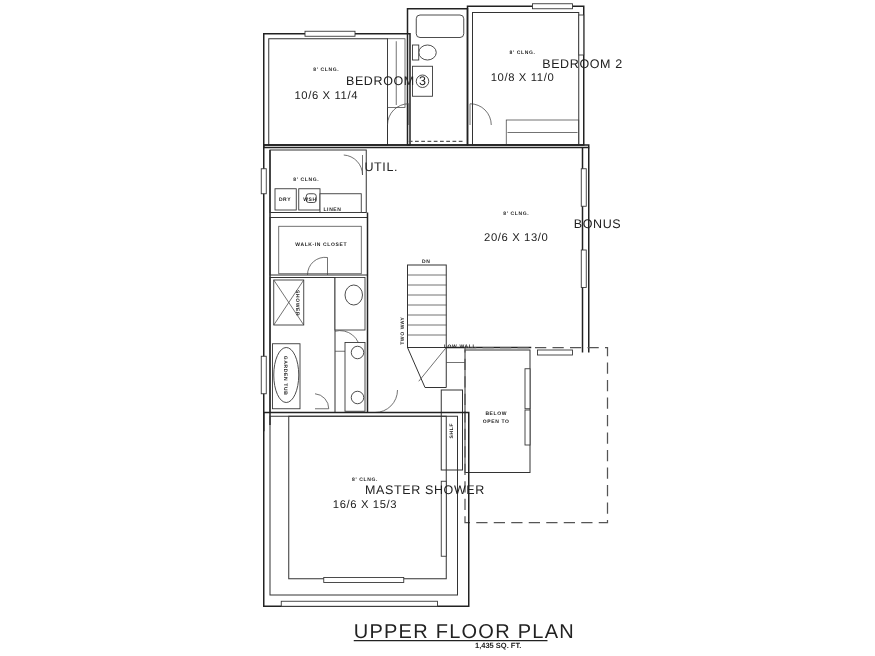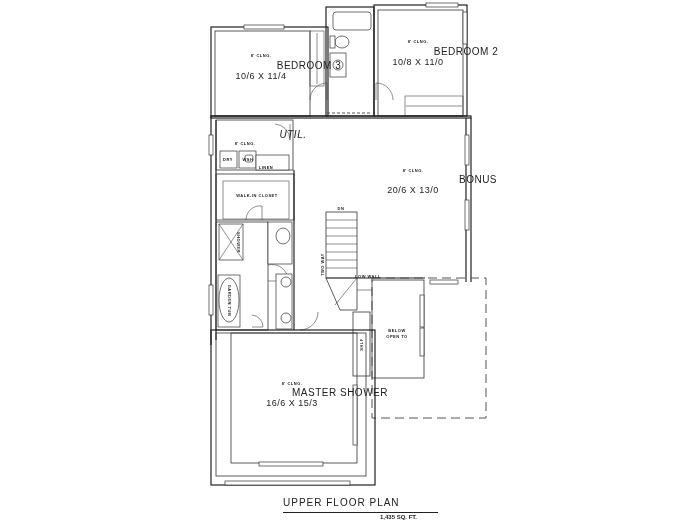--- a/index.html
+++ b/index.html
@@ -11,21 +11,21 @@
     .dash { fill: none; stroke: #555; stroke-width: 1; stroke-dasharray: 9 5; }
     .win { fill: #fff; stroke: #333; stroke-width: 0.7; }
     .fix { fill: #fff; stroke: #333; stroke-width: 0.7; }
     .lbl { position: absolute; color: #222; white-space: nowrap; text-align: center; transform: translateX(-50%); letter-spacing: 0.5px; }
     .room-name { font-size: 10px; line-height: 10px; margin-left: 48px; }
     .room-dim { font-size: 9px; line-height: 10px; }
     .ceil { font-size: 4px; line-height: 5px; font-weight: bold; }
     .tiny { font-size: 4px; font-weight: bold; line-height: 5px; }
     .vert { transform: translateX(-50%) rotate(-90deg); }
     .vert90 { transform: translateX(-50%) rotate(90deg); }
-    #title { position: absolute; left: 283px; top: 497px; font-size: 10px; letter-spacing: 1px; color: #222; }
+    #title { position: absolute; left: 283px; top: 497px; font-size: 16px; letter-spacing: 1px; color: #222; }
     #title-line { position: absolute; left: 283px; top: 512px; width: 155px; border-top: 1px solid #222; }
     #sqft { position: absolute; left: 380px; top: 514px; font-size: 6px; font-weight: bold; color: #222; }
   </style>
 </head>
 <body>
 
 <svg id="plan" viewBox="0 0 700 525" xmlns="http://www.w3.org/2000/svg">
 
   <g>
     <rect class="wall" x="211" y="27" width="117" height="89"></rect>
@@ -139,21 +139,21 @@
 </svg>
 
 <div class="lbl ceil" style="left:261px;top:53px;">8' CLNG.</div>
 <div class="lbl room-name" style="left:261px;top:61px;">BEDROOM 3</div>
 <div class="lbl room-dim" style="left:261px;top:71px;">10/6 X 11/4</div>
 
 <div class="lbl ceil" style="left:418px;top:39px;">8' CLNG.</div>
 <div class="lbl room-name" style="left:418px;top:47px;">BEDROOM 2</div>
 <div class="lbl room-dim" style="left:418px;top:57px;text-align:center;">10/8 X 11/0</div>
 
-<div class="lbl room-name" style="left:245px;top:130px;font-style:italic;">UTIL.</div>
+<div class="lbl room-name" style="left:257px;top:130px;">UTIL.</div>
 <div class="lbl ceil" style="left:245px;top:141px;">8' CLNG.</div>
 <div class="lbl tiny" style="left:228px;top:157px;">DRY</div>
 <div class="lbl tiny" style="left:248px;top:157px;">WSH</div>
 <div class="lbl tiny" style="left:266px;top:165px;">LINEN</div>
 
 <div class="lbl tiny" style="left:257px;top:193px;">WALK-IN CLOSET</div>
 <div class="lbl tiny vert90" style="left:238px;top:240px;">SHOWER</div>
 <div class="lbl tiny vert90" style="left:229px;top:298px;">GARDEN TUB</div>
 
 <div class="lbl ceil" style="left:413px;top:168px;">8' CLNG.</div>

